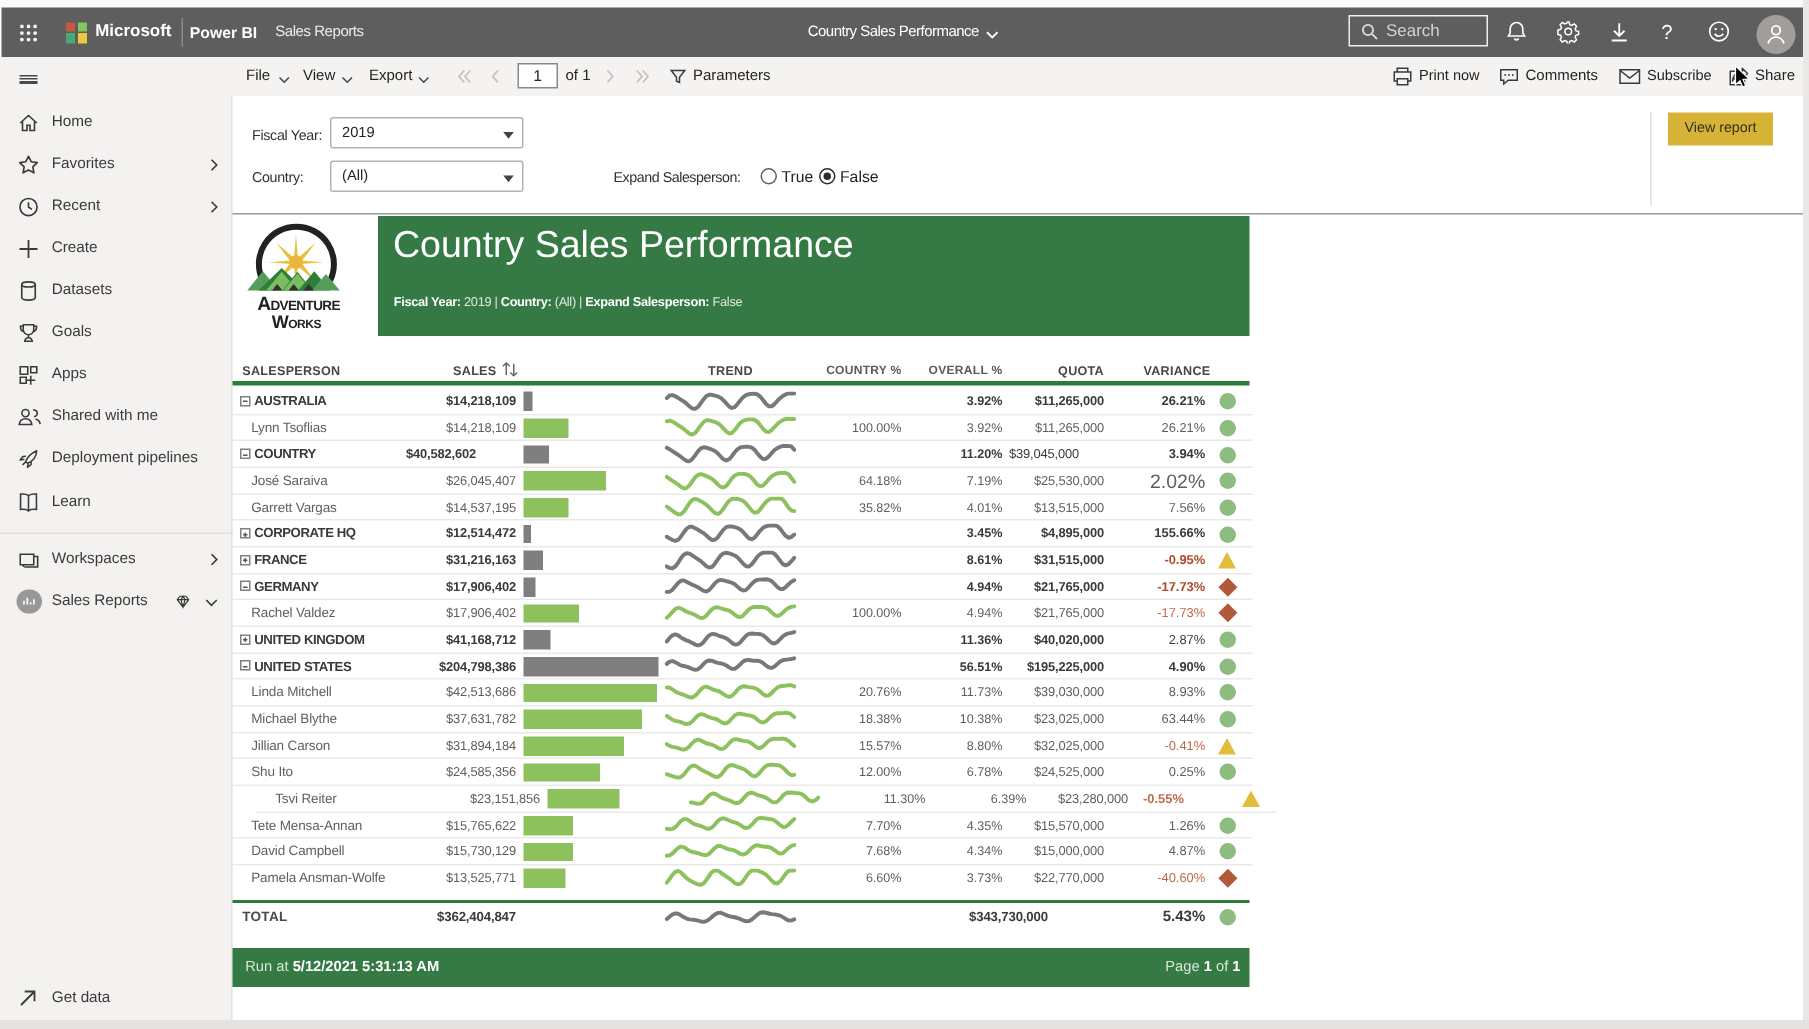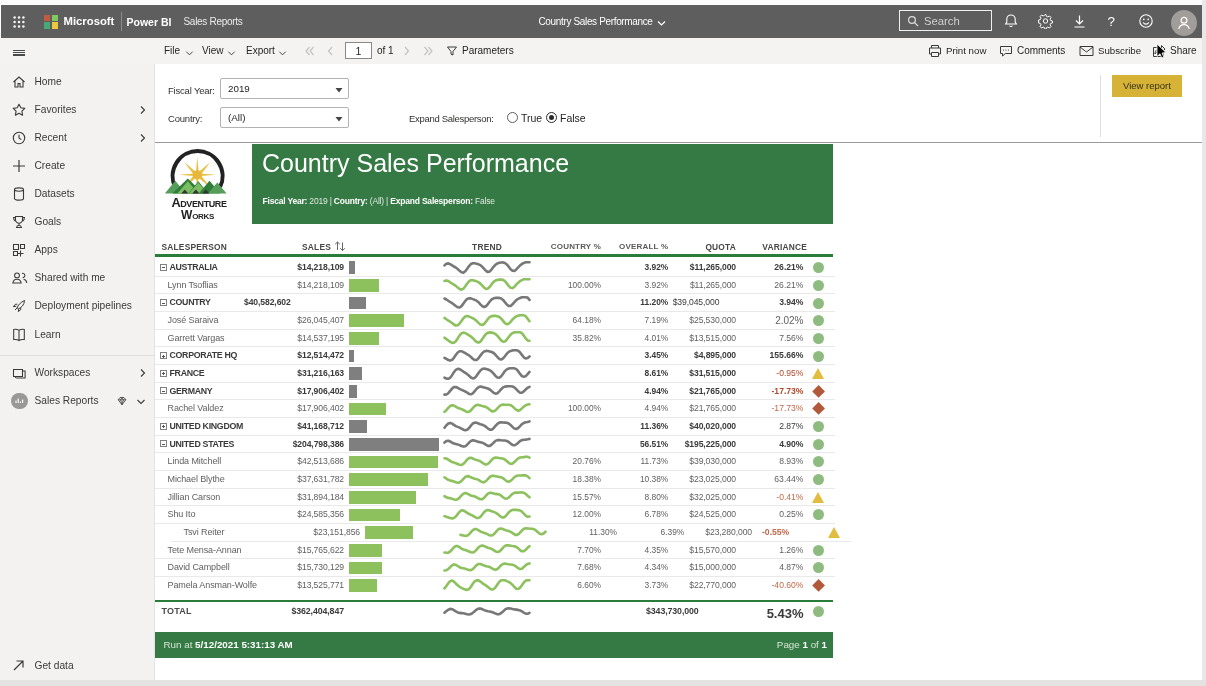--- a/index.html
+++ b/index.html
@@ -331,21 +331,21 @@
     <div style="position:absolute;left:443.3px;width:70px;top:0;height:17.657px;line-height:17.657px;font-size:8.4px;text-align:right;font-weight:normal;color:#5f5f5f">3.92%</div>
     <div style="position:absolute;left:491px;width:90px;top:0;height:17.657px;line-height:17.657px;font-size:8.6px;letter-spacing:-.1px;text-align:right;font-weight:normal;color:#5f5f5f">$11,265,000</div>
     <div style="position:absolute;left:578.5px;width:70px;top:0;height:17.657px;line-height:17.657px;font-size:8.6px;text-align:right;font-weight:normal;color:#5f5f5f">26.21%</div>
     <div style="position:absolute;left:657.9px;top:3.3px;width:11px;height:11px;border-radius:50%;background:#8ebc80"></div>
   </div>
 <div style="position:absolute;left:155px;top:294.3px;width:680px;height:17.657px;border-bottom:1px solid #e9e9e9;">
     <div style="position:absolute;left:5px;top:4.9px;width:7px;height:7px;border:1px solid #808080">
       <div style="position:absolute;left:1px;top:2.5px;width:3px;height:1px;background:#555"></div>
     </div>
     <div style="position:absolute;left:14.5px;top:0;height:17.657px;line-height:17.657px;font-size:8.8px;font-weight:bold;color:#3a3a3a;letter-spacing:-.3px">COUNTRY</div>
-    <div style="position:absolute;left:89px;width:100px;top:0;height:17.657px;line-height:17.657px;font-size:8.6px;letter-spacing:-.1px;text-align:left;font-weight:bold;color:#3a3a3a">$40,582,602</div>
+    <div style="position:absolute;left:89px;width:100px;top:0;height:17.657px;line-height:17.657px;font-size:8.6px;letter-spacing:-.1px;text-align:center;font-weight:bold;color:#3a3a3a">$40,582,602</div>
     <div style="position:absolute;left:193.7px;top:2.4px;width:17.8px;height:12.8px;background:#7f7f7f"></div>
     <div style="position:absolute;left:288px;top:1.8px;width:88px;height:14px">
       <svg width="88" height="14" viewBox="0 0 88 14" style="position:absolute;left:0;top:0">
         <path d="M1.5,2.5 L3.4,3.5 L5.3,4.8 L7.2,6.0 L9.1,7.2 L10.9,8.5 L12.8,10.0 L14.7,11.3 L16.6,11.5 L18.5,10.1 L20.4,7.6 L22.3,4.9 L24.2,2.9 L26.1,2.2 L27.9,2.4 L29.8,3.1 L31.7,3.8 L33.6,4.7 L35.5,6.2 L37.4,8.3 L39.3,10.2 L41.2,11.0 L43.1,10.2 L44.9,8.1 L46.8,5.5 L48.7,3.4 L50.6,2.3 L52.5,1.9 L54.4,1.8 L56.3,1.9 L58.2,2.4 L60.1,3.9 L61.9,6.2 L63.8,8.5 L65.7,10.0 L67.6,9.9 L69.5,8.3 L71.4,6.1 L73.3,4.1 L75.2,2.8 L77.1,1.9 L78.9,1.3 L80.8,1.3 L82.7,1.3 L84.6,1.6 L86.5,3.9" fill="none" stroke="#787878" stroke-width="2.6" stroke-linecap="round" stroke-linejoin="round"></path>
       </svg>
     </div>
     <div style="position:absolute;left:443.3px;width:70px;top:0;height:17.657px;line-height:17.657px;font-size:8.4px;text-align:right;font-weight:bold;color:#3a3a3a">11.20%</div>
     <div style="position:absolute;left:496px;width:90px;top:0;height:17.657px;line-height:17.657px;font-size:8.6px;letter-spacing:-.1px;text-align:center;font-weight:normal;color:#3a3a3a">$39,045,000</div>
     <div style="position:absolute;left:578.5px;width:70px;top:0;height:17.657px;line-height:17.657px;font-size:8.6px;text-align:right;font-weight:bold;color:#3a3a3a">3.94%</div>
     <div style="position:absolute;left:657.9px;top:3.3px;width:11px;height:11px;border-radius:50%;background:#8ebc80"></div>
@@ -355,21 +355,21 @@
     <div style="position:absolute;left:89px;width:100px;top:0;height:17.657px;line-height:17.657px;font-size:8.6px;letter-spacing:-.1px;text-align:right;font-weight:normal;color:#5f5f5f">$26,045,407</div>
     <div style="position:absolute;left:193.7px;top:2.4px;width:54.9px;height:12.8px;background:#8cc15e"></div>
     <div style="position:absolute;left:288px;top:1.8px;width:88px;height:14px">
       <svg width="88" height="14" viewBox="0 0 88 14" style="position:absolute;left:0;top:0">
         <path d="M1.5,3.9 L3.4,5.3 L5.3,6.6 L7.2,7.7 L9.1,9.0 L10.9,10.5 L12.8,11.5 L14.7,11.3 L16.6,9.6 L18.5,6.9 L20.4,4.2 L22.3,2.6 L24.2,2.1 L26.1,2.6 L27.9,3.4 L29.8,4.2 L31.7,5.3 L33.6,6.9 L35.5,8.9 L37.4,10.6 L39.3,11.0 L41.2,9.9 L43.1,7.5 L44.9,4.9 L46.8,3.0 L48.7,2.1 L50.6,1.9 L52.5,1.9 L54.4,2.2 L56.3,3.0 L58.2,4.6 L60.1,6.9 L61.9,9.1 L63.8,10.2 L65.7,9.7 L67.6,7.8 L69.5,5.5 L71.4,3.6 L73.3,2.4 L75.2,1.6 L77.1,1.3 L78.9,1.3 L80.8,1.3 L82.7,2.2 L84.6,4.7 L86.5,7.2" fill="none" stroke="#8cc15e" stroke-width="2.6" stroke-linecap="round" stroke-linejoin="round"></path>
       </svg>
     </div>
     <div style="position:absolute;left:376px;width:70px;top:0;height:17.657px;line-height:17.657px;font-size:8.4px;text-align:right;color:#5f5f5f">64.18%</div>
     <div style="position:absolute;left:443.3px;width:70px;top:0;height:17.657px;line-height:17.657px;font-size:8.4px;text-align:right;font-weight:normal;color:#5f5f5f">7.19%</div>
     <div style="position:absolute;left:491px;width:90px;top:0;height:17.657px;line-height:17.657px;font-size:8.6px;letter-spacing:-.1px;text-align:right;font-weight:normal;color:#5f5f5f">$25,530,000</div>
-    <div style="position:absolute;left:578.5px;width:70px;top:0;height:17.657px;line-height:17.657px;font-size:10px;text-align:right;font-weight:normal;color:#5f5f5f">2.02%</div>
+    <div style="position:absolute;left:578.5px;width:70px;top:0;height:17.657px;line-height:17.657px;font-size:13px;text-align:right;font-weight:normal;color:#5f5f5f">2.02%</div>
     <div style="position:absolute;left:657.9px;top:3.3px;width:11px;height:11px;border-radius:50%;background:#8ebc80"></div>
   </div>
 <div style="position:absolute;left:155px;top:329.6px;width:680px;height:17.657px;border-bottom:1px solid #e9e9e9;">
     <div style="position:absolute;left:12.5px;top:0;height:17.657px;line-height:17.657px;font-size:9px;color:#5f5f5f;letter-spacing:-.1px">Garrett Vargas</div>
     <div style="position:absolute;left:89px;width:100px;top:0;height:17.657px;line-height:17.657px;font-size:8.6px;letter-spacing:-.1px;text-align:right;font-weight:normal;color:#5f5f5f">$14,537,195</div>
     <div style="position:absolute;left:193.7px;top:2.4px;width:30.6px;height:12.8px;background:#8cc15e"></div>
     <div style="position:absolute;left:288px;top:1.8px;width:88px;height:14px">
       <svg width="88" height="14" viewBox="0 0 88 14" style="position:absolute;left:0;top:0">
         <path d="M1.5,6.7 L3.4,8.1 L5.3,9.5 L7.2,10.9 L9.1,11.9 L10.9,11.8 L12.8,10.2 L14.7,7.4 L16.6,4.4 L18.5,2.3 L20.4,1.6 L22.3,2.1 L24.2,3.1 L26.1,4.3 L27.9,5.5 L29.8,7.2 L31.7,9.2 L33.6,11.0 L35.5,11.6 L37.4,10.6 L39.3,8.1 L41.2,5.2 L43.1,2.9 L44.9,1.7 L46.8,1.4 L48.7,1.6 L50.6,2.1 L52.5,3.0 L54.4,4.7 L56.3,7.1 L58.2,9.4 L60.1,10.8 L61.9,10.5 L63.8,8.6 L65.7,6.0 L67.6,3.7 L69.5,2.1 L71.4,1.3 L73.3,1.3 L75.2,1.3 L77.1,1.3 L78.9,2.1 L80.8,4.6 L82.7,7.4 L84.6,9.4 L86.5,9.8" fill="none" stroke="#8cc15e" stroke-width="2.6" stroke-linecap="round" stroke-linejoin="round"></path>
       </svg>
@@ -406,21 +406,21 @@
     <div style="position:absolute;left:14.5px;top:0;height:17.657px;line-height:17.657px;font-size:8.8px;font-weight:bold;color:#3a3a3a;letter-spacing:-.3px">FRANCE</div>
     <div style="position:absolute;left:89px;width:100px;top:0;height:17.657px;line-height:17.657px;font-size:8.6px;letter-spacing:-.1px;text-align:right;font-weight:bold;color:#3a3a3a">$31,216,163</div>
     <div style="position:absolute;left:193.7px;top:2.4px;width:13.7px;height:12.8px;background:#7f7f7f"></div>
     <div style="position:absolute;left:288px;top:1.8px;width:88px;height:14px">
       <svg width="88" height="14" viewBox="0 0 88 14" style="position:absolute;left:0;top:0">
         <path d="M1.5,10.6 L3.4,11.6 L5.3,11.8 L7.2,10.7 L9.1,8.2 L10.9,5.2 L12.8,2.8 L14.7,1.8 L16.6,2.1 L18.5,3.3 L20.4,4.6 L22.3,5.8 L24.2,7.1 L26.1,8.8 L27.9,10.5 L29.8,11.4 L31.7,10.9 L33.6,8.8 L35.5,6.0 L37.4,3.4 L39.3,1.9 L41.2,1.5 L43.1,1.9 L44.9,2.5 L46.8,3.3 L48.7,4.6 L50.6,6.6 L52.5,8.9 L54.4,10.5 L56.3,10.7 L58.2,9.2 L60.1,6.7 L61.9,4.1 L63.8,2.4 L65.7,1.5 L67.6,1.3 L69.5,1.3 L71.4,1.3 L73.3,2.2 L75.2,4.2 L77.1,6.9 L78.9,9.1 L80.8,9.9 L82.7,9.1 L84.6,7.1 L86.5,4.9" fill="none" stroke="#787878" stroke-width="2.6" stroke-linecap="round" stroke-linejoin="round"></path>
       </svg>
     </div>
     <div style="position:absolute;left:443.3px;width:70px;top:0;height:17.657px;line-height:17.657px;font-size:8.4px;text-align:right;font-weight:bold;color:#3a3a3a">8.61%</div>
     <div style="position:absolute;left:491px;width:90px;top:0;height:17.657px;line-height:17.657px;font-size:8.6px;letter-spacing:-.1px;text-align:right;font-weight:bold;color:#3a3a3a">$31,515,000</div>
-    <div style="position:absolute;left:578.5px;width:70px;top:0;height:17.657px;line-height:17.657px;font-size:8.6px;text-align:right;font-weight:normal;color:#b0492c">-0.95%</div>
+    <div style="position:absolute;left:578.5px;width:70px;top:0;height:17.657px;line-height:17.657px;font-size:8.6px;text-align:right;font-weight:bold;color:#b0492c">-0.95%</div>
     <div style="position:absolute;left:656.9px;top:3.3px;width:0;height:0;border-left:6.5px solid transparent;border-right:6.5px solid transparent;border-bottom:11px solid #e2bc3c"></div>
   </div>
 <div style="position:absolute;left:155px;top:382.6px;width:680px;height:17.657px;border-bottom:1px solid #e9e9e9;">
     <div style="position:absolute;left:5px;top:4.9px;width:7px;height:7px;border:1px solid #808080">
       <div style="position:absolute;left:1px;top:2.5px;width:3px;height:1px;background:#555"></div>
     </div>
     <div style="position:absolute;left:14.5px;top:0;height:17.657px;line-height:17.657px;font-size:8.8px;font-weight:bold;color:#3a3a3a;letter-spacing:-.3px">GERMANY</div>
     <div style="position:absolute;left:89px;width:100px;top:0;height:17.657px;line-height:17.657px;font-size:8.6px;letter-spacing:-.1px;text-align:right;font-weight:bold;color:#3a3a3a">$17,906,402</div>
     <div style="position:absolute;left:193.7px;top:2.4px;width:7.9px;height:12.8px;background:#7f7f7f"></div>
     <div style="position:absolute;left:288px;top:1.8px;width:88px;height:14px">
@@ -607,21 +607,21 @@
 <div class="abs" style="left:155px;top:599.6px;width:677.5px;height:2.3px;background:#2a7d39"></div>
 <div class="abs" style="left:161.5px;top:605.5px;width:673px;height:13px;">
   <div class="abs" style="left:0;top:0;font-size:9px;font-weight:bold;color:#4a4a4a;letter-spacing:.2px">TOTAL</div>
   <div class="abs" style="left:82.5px;width:100px;top:0;font-size:8.8px;letter-spacing:-.1px;font-weight:bold;color:#3a3a3a;text-align:right">$362,404,847</div>
   <div class="abs" style="left:281.5px;top:-1px;width:88px;height:14px">
       <svg width="88" height="14" viewBox="0 0 88 14" style="position:absolute;left:0;top:0">
         <path d="M1.5,7.7 L3.4,6.1 L5.3,4.7 L7.2,3.9 L9.1,4.2 L10.9,5.2 L12.8,6.4 L14.7,7.4 L16.6,7.9 L18.5,8.1 L20.4,8.3 L22.3,8.7 L24.2,9.3 L26.1,9.5 L27.9,9.1 L29.8,7.9 L31.7,6.2 L33.6,4.6 L35.5,3.6 L37.4,3.5 L39.3,4.2 L41.2,5.1 L43.1,5.8 L44.9,6.2 L46.8,6.5 L48.7,7.0 L50.6,7.7 L52.5,8.6 L54.4,9.2 L56.3,9.1 L58.2,8.0 L60.1,6.4 L61.9,4.7 L63.8,3.5 L65.7,3.2 L67.6,3.5 L69.5,4.0 L71.4,4.4 L73.3,4.6 L75.2,4.9 L77.1,5.4 L78.9,6.4 L80.8,7.6 L82.7,8.6 L84.6,8.7 L86.5,7.9" fill="none" stroke="#787878" stroke-width="2.6" stroke-linecap="round" stroke-linejoin="round"></path>
       </svg>
     </div>
   <div class="abs" style="left:484.5px;width:90px;top:0;font-size:8.8px;letter-spacing:-.1px;font-weight:bold;color:#3a3a3a;text-align:left">$343,730,000</div>
-  <div class="abs" style="left:572px;width:70px;top:0;font-size:13px;font-weight:bold;color:#3a3a3a;text-align:right">5.43%</div>
+  <div class="abs" style="left:572px;width:70px;top:0;font-size:10px;font-weight:bold;color:#3a3a3a;text-align:right">5.43%</div>
   <div class="abs" style="left:651.4px;top:.5px;width:11px;height:11px;border-radius:50%;background:#8ebc80"></div>
 </div>
 
 <div class="abs" style="left:155px;top:632px;width:677.5px;height:26px;background:#357a44">
   <div class="abs" style="left:8.5px;top:6.5px;font-size:9.8px;color:#d7e6d7">Run at <b style="color:#fff">5/12/2021 5:31:13 AM</b></div>
   <div class="abs" style="left:572px;width:100px;top:6.5px;font-size:9.8px;color:#d7e6d7;text-align:right">Page <b style="color:#fff">1</b> of <b style="color:#fff">1</b></div>
 </div>
 
 <svg width="12" height="17" viewBox="0 0 12 17" style="position:absolute;left:1156px;top:43px">
     <path d="M1 1v12.5l3-2.7 1.8 4.2 2-.9-1.8-4.1 4-.4z" fill="#000" stroke="#fff" stroke-width=".8"></path>

